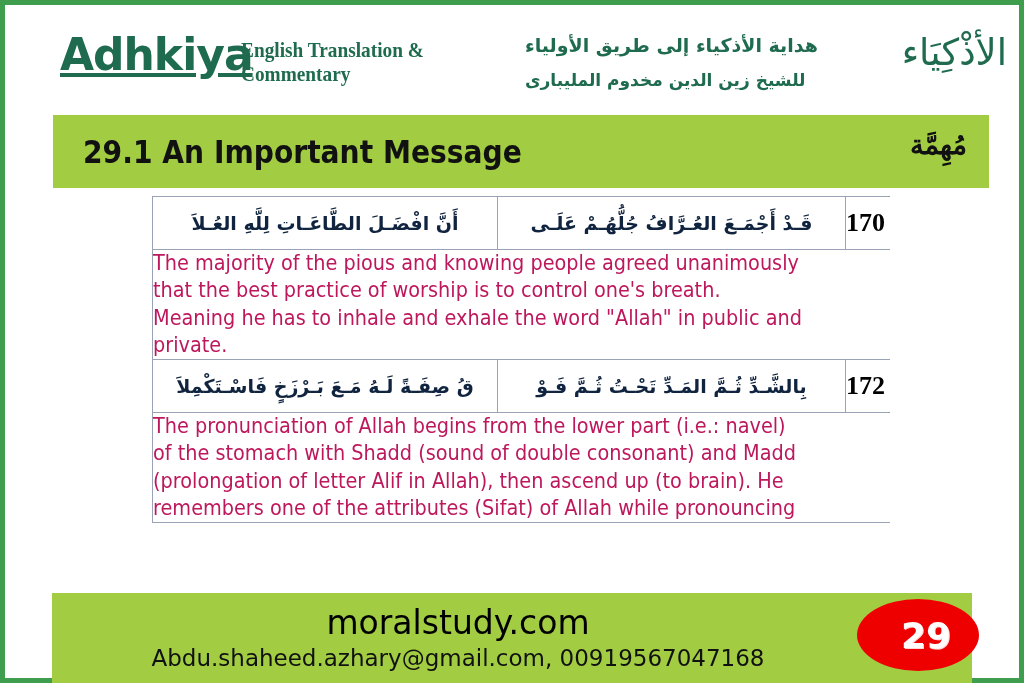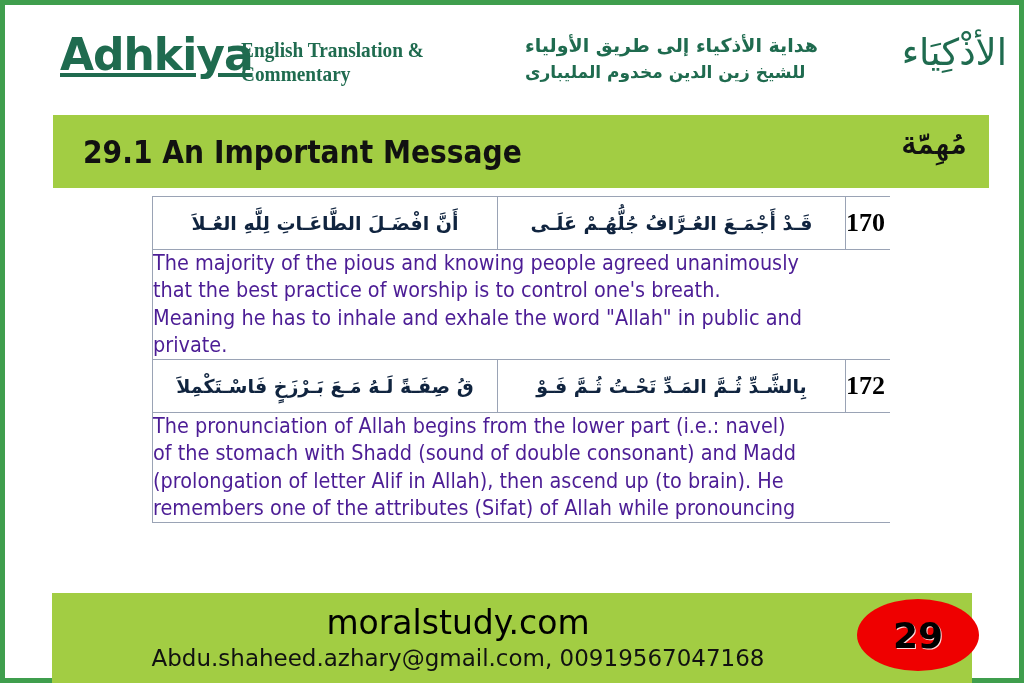--- a/index.html
+++ b/index.html
@@ -42,21 +42,21 @@
     transform-origin:left top;
   }
   .ar-head{
     position:absolute;left:520px;top:26px;width:320px;
     text-align:left;direction:rtl;
     font-family:"DejaVu Sans",sans-serif;
     font-weight:bold;
     font-size:19px;line-height:1.5;
     color:#1f6b4f;
   }
-  .ar-head .l2{font-size:17px;}
+  .ar-head .l2{font-size:17px;margin-top:8px;}
   .ar-title-big{
     position:absolute;left:846px;top:24px;width:156px;
     text-align:right;direction:rtl;
     font-family:"DejaVu Sans",sans-serif;
     font-weight:normal;
     font-size:37px;
     color:#1f6b4f;
     line-height:1.3;
   }
 
@@ -73,21 +73,21 @@
     font-weight:bold;
     font-size:32px;
     color:#111111;
     transform:scaleX(.88);
     transform-origin:left top;
     white-space:nowrap;
   }
   .titlebar-ar{
     position:absolute;right:22px;top:14px;
     direction:rtl;
-    font-family:Liberation Mono, monospace;
+    font-family:Liberation Serif, serif;
     font-weight:bold;
     font-size:27px;
     color:#111111;
   }
 
   
   .tablewrap{
     position:absolute;left:147px;top:191px;
     width:738px;height:392px;
     overflow:hidden;
@@ -119,21 +119,21 @@
     color:#000;
     text-align:left;
     padding-left:7px;
     width:45px;
     font-weight:bold;
   }
   .en-cell{
     font-family:"DejaVu Sans",sans-serif;
     font-size:20.5px;
     line-height:1.33;
-    color:#4c1d95;
+    color:#be185d;
     padding:7px 9px 9px 10px;
     text-align:left;
     transform-origin:left top;
   }
   .en-cell span{display:block;transform:scaleX(.94);transform-origin:left center;}
 
   
   .footer{
     position:absolute;left:47px;top:588px;
     width:920px;height:90px;
@@ -154,26 +154,26 @@
     font-size:23px;
     color:#111;
   }
   .pagebadge{
     position:absolute;left:852px;top:594px;
     width:122px;height:72px;
     border-radius:50%;
     background:#ef0000;
   }
   .pagebadge span{
-    position:absolute;left:0;top:0;width:122px;height:72px;
+    position:absolute;left:8px;top:0;width:122px;height:72px;
     display:flex;align-items:center;justify-content:center;
     font-family:"DejaVu Sans",sans-serif;
     font-weight:bold;
     font-size:36px;
-    color:#000000;
+    color:#ffffff;
     text-shadow:1px 1px 0 #ffd9d9;
     text-align:center;
   }
 </style>
 </head>
 <body>
 
 <div id="slide">
 
   <div class="header">

